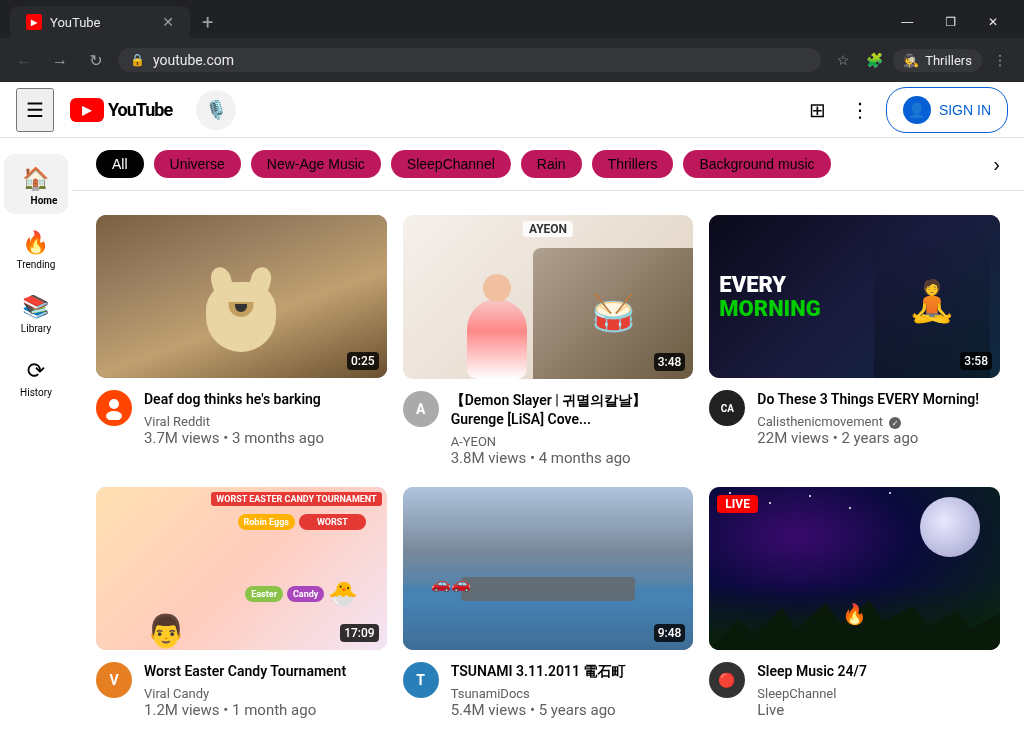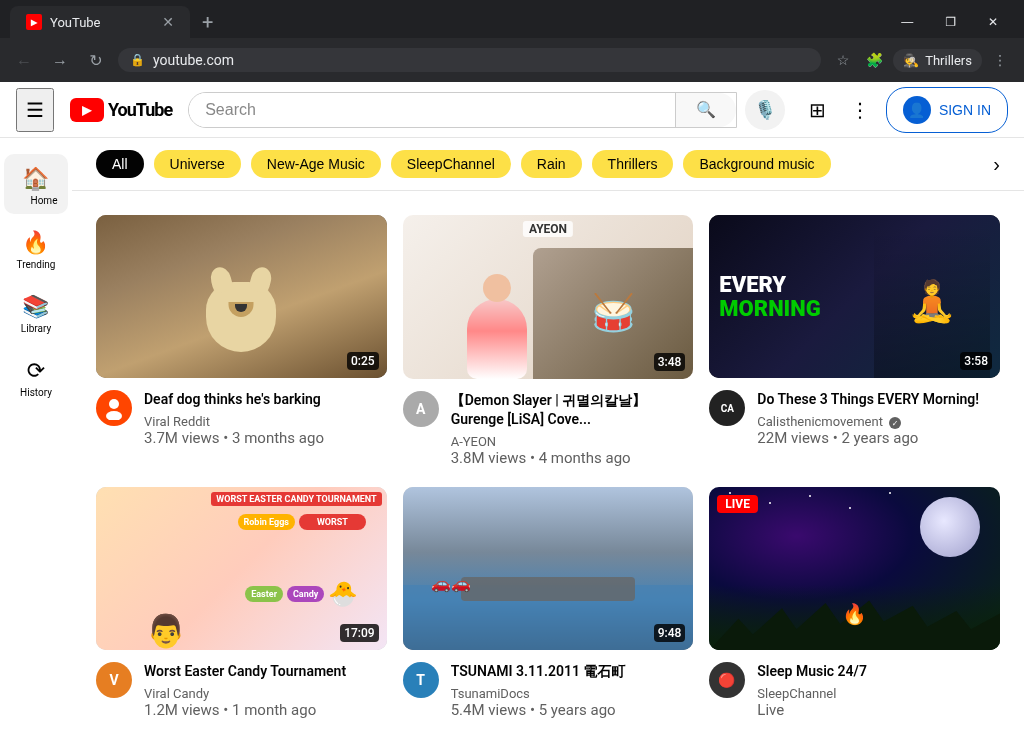--- a/index.html
+++ b/index.html
@@ -256,35 +256,35 @@
       text-align: center;
     }
     .sidebar-item.active { background: #f2f2f2; }
     .sidebar-icon { font-size: 22px; color: #030303; }
     .sidebar-item.active .sidebar-icon { color: #ff0000; }
     .sidebar-label {
       font-size: 10px;
       color: #030303;
       margin-top: 4px;
     }
-    .sidebar-item.active .sidebar-label { font-weight: 400; margin-left: 16px; }
+    .sidebar-item.active .sidebar-label { font-weight: 700; margin-left: 16px; }
 
     
     .filter-bar {
       display: flex;
       align-items: center;
       padding: 12px 24px;
       gap: 10px;
       background: #fff;
       border-bottom: 1px solid #e5e5e5;
       overflow-x: auto;
     }
     .filter-bar::-webkit-scrollbar { display: none; }
     .chip {
-      background: #fde047;
+      background: #be185d;
       border: none;
       border-radius: 20px;
       padding: 6px 16px;
       font-size: 14px;
       cursor: pointer;
       white-space: nowrap;
       color: #030303;
     }
     .chip.active {
       background: #030303;
@@ -462,24 +462,20 @@
 
 <div style="background:#fff;">
 
   <div class="yt-header">
     <button class="menu-icon">☰</button>
     <div class="yt-logo">
       <div class="yt-logo-icon">▶</div>
       <span class="yt-logo-text">YouTube</span>
     </div>
     <div class="search-container">
-      <div class="search-input-wrap">
-        <input type="text" class="search-input" placeholder="Search" style="">
-        <button class="search-btn">🔍</button>
-      </div>
       <button class="mic-btn">🎙️</button>
     </div>
     <div class="header-actions">
       <button class="header-icon-btn">⊞</button>
       <button class="header-icon-btn">⋮</button>
       <button class="sign-in-btn">
         <div class="sign-in-avatar">👤</div>
         <span>SIGN IN</span>
       </button>
     </div>

